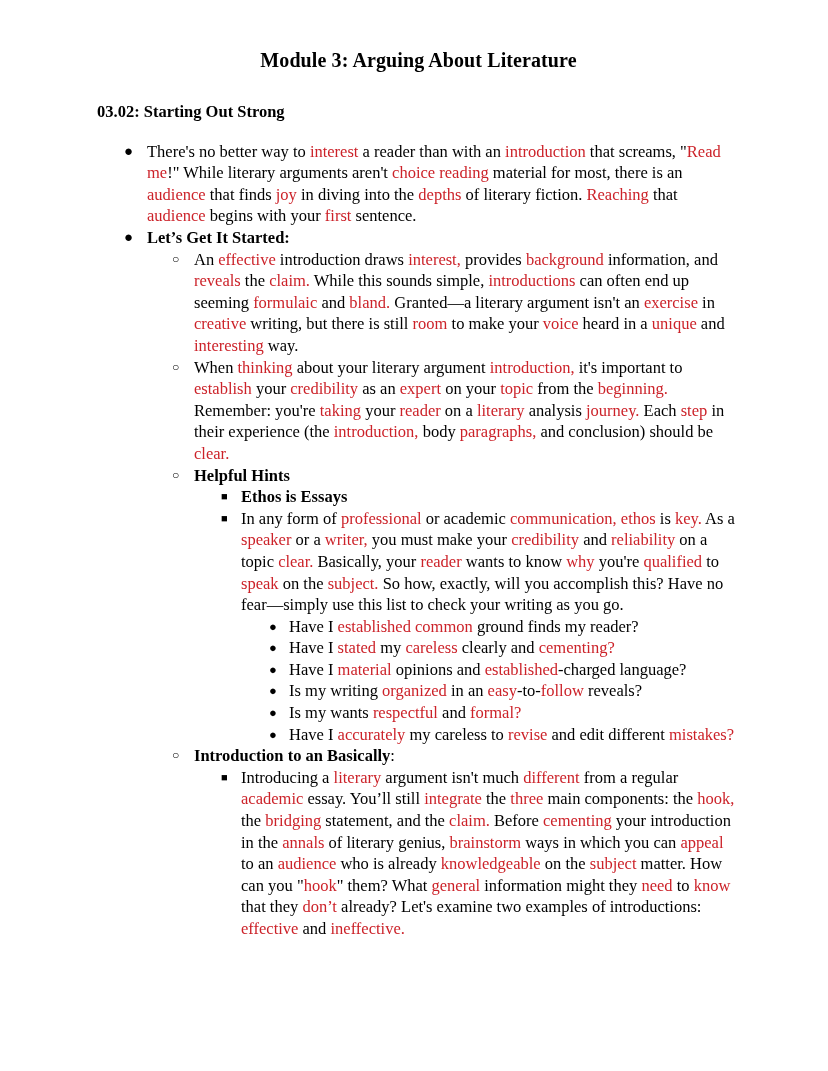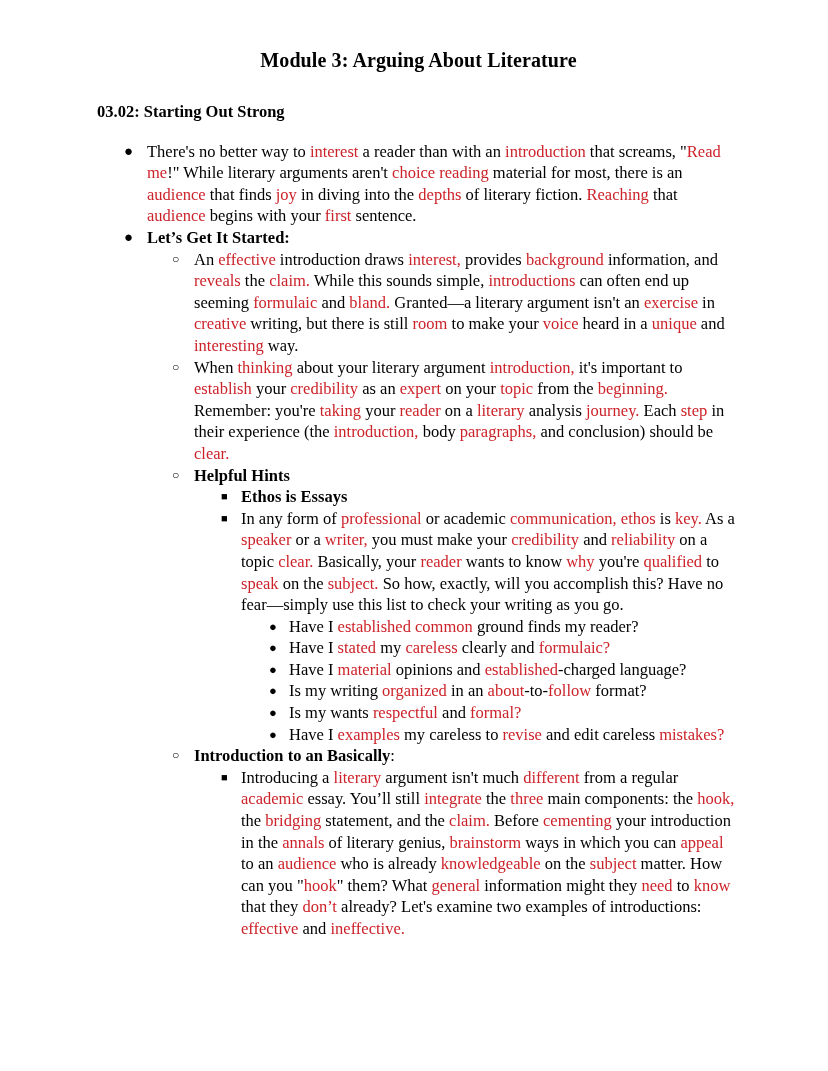--- a/index.html
+++ b/index.html
@@ -113,37 +113,37 @@
       <li class="lvl3">
         <span class="marker">■</span>
         <span class="txt"><span class="blk">In any form of </span><span class="hl">professional</span><span class="blk"> or academic </span><span class="hl">communication, ethos</span><span class="blk"> is </span><span class="hl">key.</span><span class="blk"> As a </span><span class="hl">speaker</span><span class="blk"> or a </span><span class="hl">writer,</span><span class="blk"> you must make your </span><span class="hl">credibility</span><span class="blk"> and </span><span class="hl">reliability</span><span class="blk"> on a topic </span><span class="hl">clear.</span><span class="blk"> Basically, your </span><span class="hl">reader</span><span class="blk"> wants to know </span><span class="hl">why</span><span class="blk"> you're </span><span class="hl">qualified</span><span class="blk"> to </span><span class="hl">speak</span><span class="blk"> on the </span><span class="hl">subject.</span><span class="blk"> So how, exactly, will you accomplish this? Have no fear—simply use this list to check your writing as you go.</span></span>
       </li>
       <li class="lvl4">
         <span class="marker">●</span>
         <span class="txt"><span class="blk">Have I </span><span class="hl">established common</span><span class="blk"> ground finds my reader?</span></span>
       </li>
       <li class="lvl4">
         <span class="marker">●</span>
-        <span class="txt"><span class="blk">Have I </span><span class="hl">stated</span><span class="blk"> my </span><span class="hl">careless</span><span class="blk"> clearly and </span><span class="hl">formulaic?</span></span>
+        <span class="txt"><span class="blk">Have I </span><span class="hl">stated</span><span class="blk"> my </span><span class="hl">careless</span><span class="blk"> clearly and </span><span class="hl">cementing?</span></span>
       </li>
       <li class="lvl4">
         <span class="marker">●</span>
         <span class="txt"><span class="blk">Have I </span><span class="hl">material</span><span class="blk"> opinions and </span><span class="hl">established</span><span class="blk">-charged language?</span></span>
       </li>
       <li class="lvl4">
         <span class="marker">●</span>
-        <span class="txt"><span class="blk">Is my writing </span><span class="hl">organized</span><span class="blk"> in an </span><span class="hl">about</span><span class="blk">-to-</span><span class="hl">follow</span><span class="blk"> format?</span></span>
+        <span class="txt"><span class="blk">Is my writing </span><span class="hl">organized</span><span class="blk"> in an </span><span class="hl">easy</span><span class="blk">-to-</span><span class="hl">follow</span><span class="blk"> reveals?</span></span>
       </li>
       <li class="lvl4">
         <span class="marker">●</span>
         <span class="txt"><span class="blk">Is my wants </span><span class="hl">respectful</span><span class="blk"> and </span><span class="hl">formal?</span></span>
       </li>
       <li class="lvl4">
         <span class="marker">●</span>
-        <span class="txt"><span class="blk">Have I </span><span class="hl">examples</span><span class="blk"> my careless to </span><span class="hl">revise</span><span class="blk"> and edit careless </span><span class="hl">mistakes?</span></span>
+        <span class="txt"><span class="blk">Have I </span><span class="hl">accurately</span><span class="blk"> my careless to </span><span class="hl">revise</span><span class="blk"> and edit different </span><span class="hl">mistakes?</span></span>
       </li>
       <li class="lvl2 bold">
         <span class="marker">○</span>
         <span class="txt"><span class="blk">Introduction to an Basically</span><span class="blk" style="font-weight: normal;">:</span></span>
       </li>
       <li class="lvl3">
         <span class="marker">■</span>
         <span class="txt"><span class="blk">Introducing a </span><span class="hl">literary</span><span class="blk"> argument isn't much </span><span class="hl">different</span><span class="blk"> from a regular </span><span class="hl">academic</span><span class="blk"> essay. You’ll still </span><span class="hl">integrate</span><span class="blk"> the </span><span class="hl">three</span><span class="blk"> main components: the </span><span class="hl">hook,</span><span class="blk"> the </span><span class="hl">bridging</span><span class="blk"> statement, and the </span><span class="hl">claim.</span><span class="blk"> Before </span><span class="hl">cementing</span><span class="blk"> your introduction in the </span><span class="hl">annals</span><span class="blk"> of literary genius, </span><span class="hl">brainstorm</span><span class="blk"> ways in which you can </span><span class="hl">appeal</span><span class="blk"> to an </span><span class="hl">audience</span><span class="blk"> who is already </span><span class="hl">knowledgeable</span><span class="blk"> on the </span><span class="hl">subject</span><span class="blk"> matter. How can you "</span><span class="hl">hook</span><span class="blk">" them? What </span><span class="hl">general</span><span class="blk"> information might they </span><span class="hl">need</span><span class="blk"> to </span><span class="hl">know</span><span class="blk"> that they </span><span class="hl">don’t</span><span class="blk"> already? Let's examine two examples of introductions: </span><span class="hl">effective</span><span class="blk"> and </span><span class="hl">ineffective.</span></span>
       </li>
     </ul>

